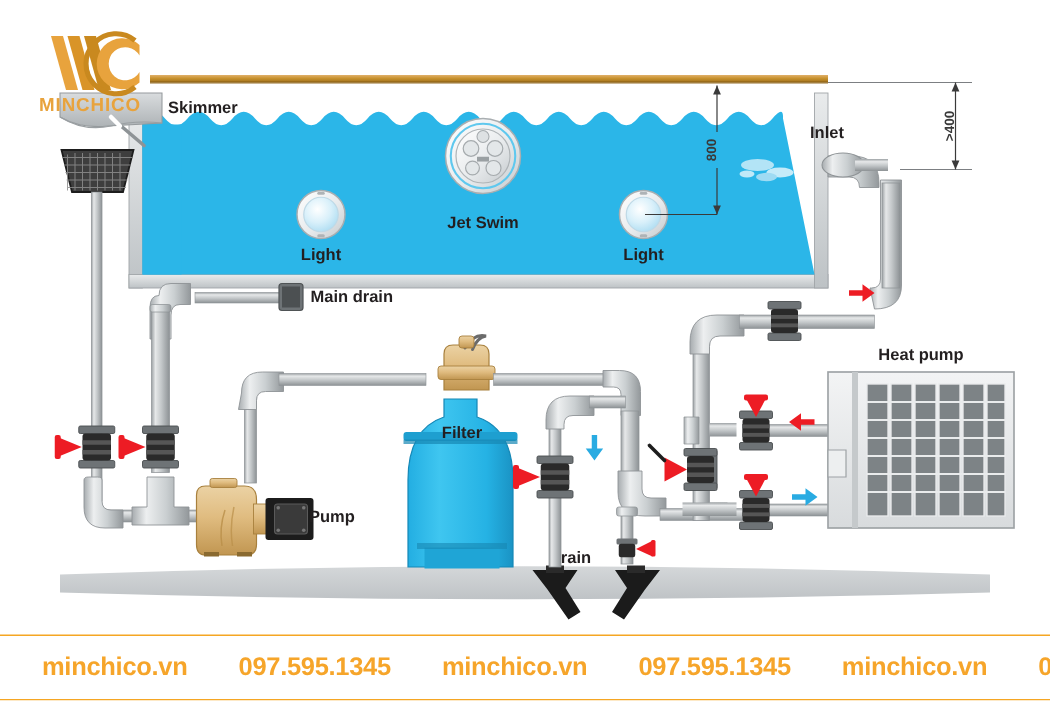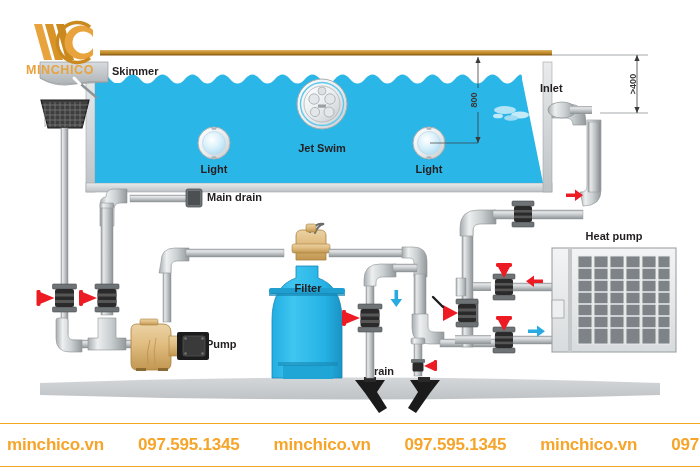--- a/index.html
+++ b/index.html
@@ -13,21 +13,21 @@
   .lbl-11{font-size:11px;}
   .dim{font-family:"Liberation Sans","DejaVu Sans",sans-serif;font-size:9px;font-weight:700;fill:#3a3a3a;}
   
   #footer{
     position:absolute;left:0;bottom:0;width:700px;height:44px;
     border-top:1.5px solid #f5a623;border-bottom:1.5px solid #f5a623;
     box-sizing:border-box;background:#ffffff;overflow:hidden;
   }
   #ticker{
     display:flex;align-items:center;height:100%;white-space:nowrap;
-    padding-left:7px;gap:0px;
+    padding-left:28px;gap:0px;
   }
   #ticker span{
     color:#f6a52a;font-size:17px;font-weight:700;
     font-family:"Liberation Sans","DejaVu Sans",sans-serif;
     margin-right:34px;letter-spacing:-0.2px;
   }
 </style>
 </head>
 <body>
 

